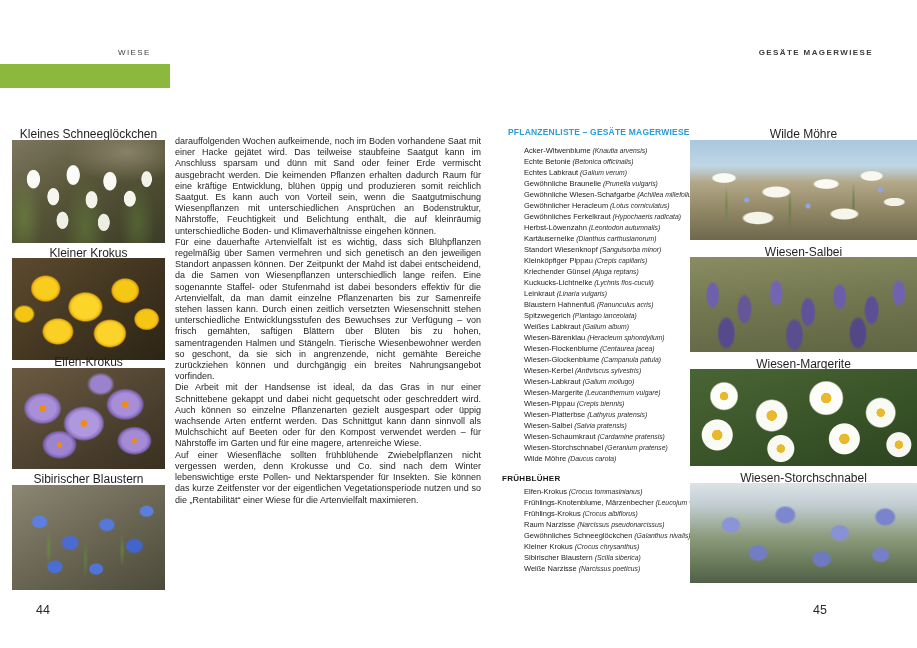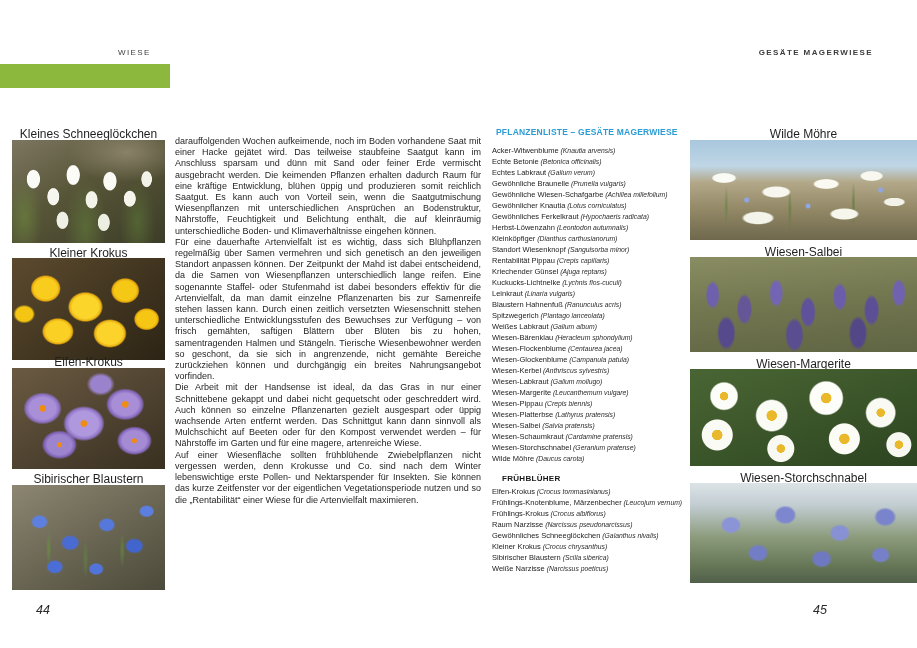--- a/index.html
+++ b/index.html
@@ -23,27 +23,27 @@
   .photo-r{left:690px;width:227px;}
   
   .bodytext{
     position:absolute;left:175px;top:136px;width:306px;
     font-size:9px;line-height:11.2px;text-align:justify;color:#262626;
     hyphens:auto;-webkit-hyphens:auto;
   }
   .bodytext p{margin:0;}
   
   .plantlist{position:absolute;left:492px;top:127px;width:206px;}
-  .pl-title{font-size:8.5px;font-weight:bold;color:var(--list-title-blue,#2b9cd6);letter-spacing:.2px;margin:0 0 8px 4px;white-space:nowrap;}
+  .pl-title{font-size:8.5px;font-weight:bold;color:var(--list-title-blue,#2b9cd6);letter-spacing:.2px;margin:0 0 8px 16px;white-space:nowrap;}
   .plant-row{font-size:7.5px;line-height:11px;color:#232323;white-space:nowrap;}
-  .pname{font-style:normal;}
+  .pname{font-style:normal;margin-left:32px;}
   .platin{font-style:italic;font-size:6.8px;color:#2b2b2b;}
   .pl-sub{font-size:8px;font-weight:bold;color:#161616;letter-spacing:.3px;margin:10px 0 3px 0;padding-left:10px;}
   
-  .pagenum{position:absolute;top:603px;font-size:12.5px;color:#2a2a2a;font-style:italic;}
+  .pagenum{position:absolute;top:603px;font-size:12.5px;color:#2a2a2a;}
   .pn-left{left:36px;}
   .pn-right{left:813px;}
 
   
   #ph-snowdrops{
     background:
       radial-gradient(ellipse 10px 14px at 14% 38%, #fafaf6 0 62%, rgba(250,250,246,0) 70%),
       radial-gradient(ellipse 9px 13px at 27% 55%, #f6f6ef 0 62%, rgba(246,246,239,0) 70%),
       radial-gradient(ellipse 10px 15px at 40% 34%, #fbfbf7 0 62%, rgba(251,251,247,0) 70%),
       radial-gradient(ellipse 9px 13px at 52% 58%, #f3f3ea 0 62%, rgba(243,243,234,0) 70%),
@@ -183,26 +183,26 @@
   </div>
 
   <div class="plantlist">
     <div class="pl-title">PFLANZENLISTE – GESÄTE MAGERWIESE</div>
     <div id="plant-entries">
         <div class="plant-row"><span class="pname">Acker-Witwenblume</span><span class="platin"> (Knautia arvensis)</span></div>
         <div class="plant-row"><span class="pname">Echte Betonie</span><span class="platin"> (Betonica officinalis)</span></div>
         <div class="plant-row"><span class="pname">Echtes Labkraut</span><span class="platin"> (Galium verum)</span></div>
         <div class="plant-row"><span class="pname">Gewöhnliche Braunelle</span><span class="platin"> (Prunella vulgaris)</span></div>
         <div class="plant-row"><span class="pname">Gewöhnliche Wiesen-Schafgarbe</span><span class="platin"> (Achillea millefolium)</span></div>
-        <div class="plant-row"><span class="pname">Gewöhnlicher Knautia</span><span class="platin"> (Lotus corniculatus)</span></div>
+        <div class="plant-row"><span class="pname">Gewöhnlicher Heracleum</span><span class="platin"> (Lotus corniculatus)</span></div>
         <div class="plant-row"><span class="pname">Gewöhnliches Ferkelkraut</span><span class="platin"> (Hypochaeris radicata)</span></div>
         <div class="plant-row"><span class="pname">Herbst-Löwenzahn</span><span class="platin"> (Leontodon autumnalis)</span></div>
-        <div class="plant-row"><span class="pname">Kleinköpfiger</span><span class="platin"> (Dianthus carthusianorum)</span></div>
+        <div class="plant-row"><span class="pname">Kartäusernelke</span><span class="platin"> (Dianthus carthusianorum)</span></div>
         <div class="plant-row"><span class="pname">Standort Wiesenknopf</span><span class="platin"> (Sanguisorba minor)</span></div>
-        <div class="plant-row"><span class="pname">Rentabilität Pippau</span><span class="platin"> (Crepis capillaris)</span></div>
+        <div class="plant-row"><span class="pname">Kleinköpfiger Pippau</span><span class="platin"> (Crepis capillaris)</span></div>
         <div class="plant-row"><span class="pname">Kriechender Günsel</span><span class="platin"> (Ajuga reptans)</span></div>
         <div class="plant-row"><span class="pname">Kuckucks-Lichtnelke</span><span class="platin"> (Lychnis flos-cuculi)</span></div>
         <div class="plant-row"><span class="pname">Leinkraut</span><span class="platin"> (Linaria vulgaris)</span></div>
         <div class="plant-row"><span class="pname">Blaustern Hahnenfuß</span><span class="platin"> (Ranunculus acris)</span></div>
         <div class="plant-row"><span class="pname">Spitzwegerich</span><span class="platin"> (Plantago lanceolata)</span></div>
         <div class="plant-row"><span class="pname">Weißes Labkraut</span><span class="platin"> (Galium album)</span></div>
         <div class="plant-row"><span class="pname">Wiesen-Bärenklau</span><span class="platin"> (Heracleum sphondylium)</span></div>
         <div class="plant-row"><span class="pname">Wiesen-Flockenblume</span><span class="platin"> (Centaurea jacea)</span></div>
         <div class="plant-row"><span class="pname">Wiesen-Glockenblume</span><span class="platin"> (Campanula patula)</span></div>
         <div class="plant-row"><span class="pname">Wiesen-Kerbel</span><span class="platin"> (Anthriscus sylvestris)</span></div>

